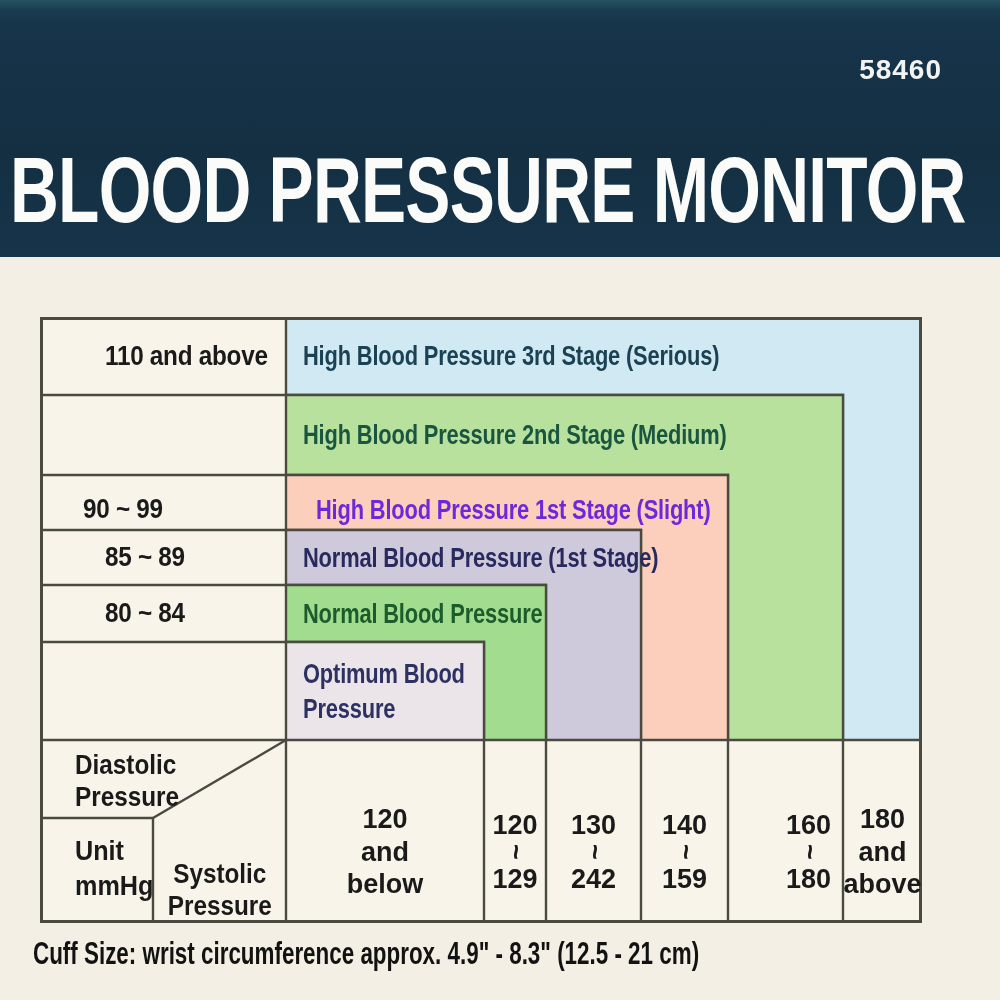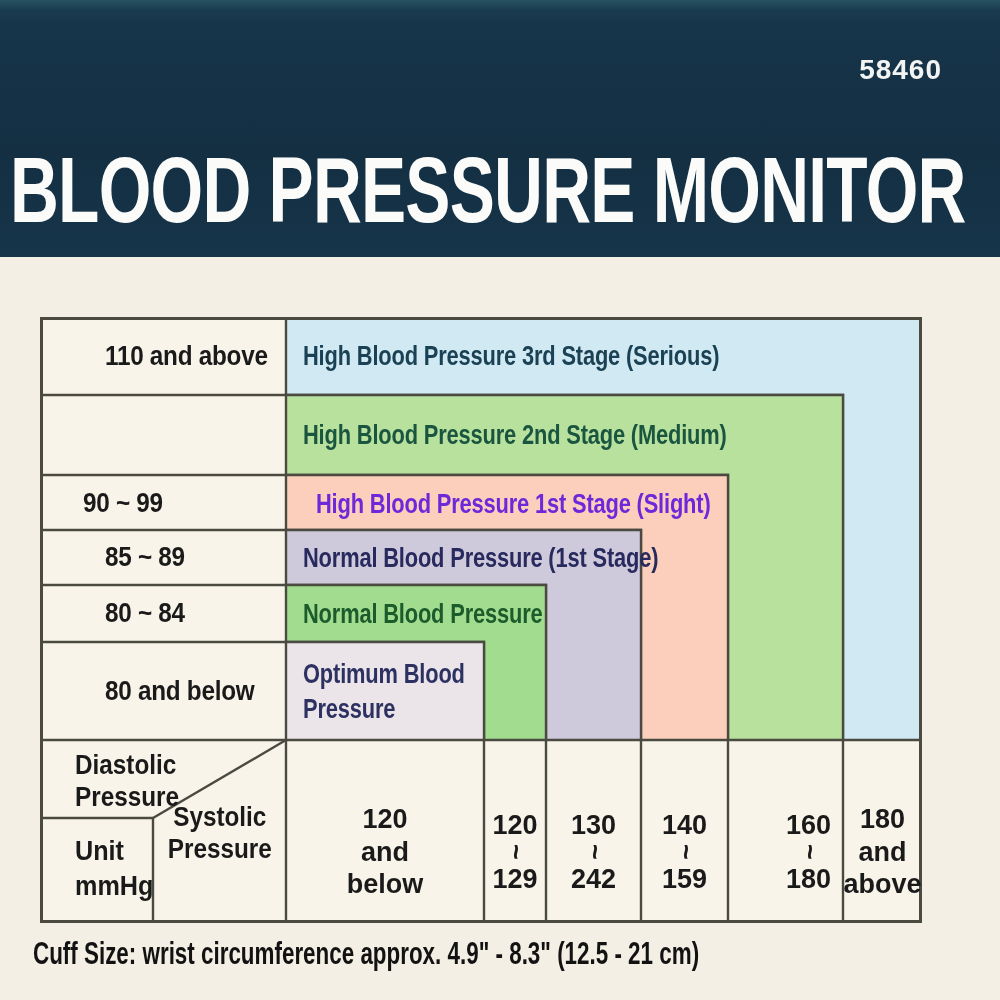--- a/index.html
+++ b/index.html
@@ -34,37 +34,37 @@
     position:absolute;display:flex;align-items:center;
     color:#1a1a1a;font-weight:bold;
   }
   .dia-label{left:0;width:246px;padding-left:35px;box-sizing:border-box;font-size:27px;margin-left:30px;}
   .dia-label .sq{transform:scale(0.9,1);transform-origin:0 50%;white-space:nowrap;letter-spacing:-0.3px;}
   .cat-label{left:263px;font-size:28px;}
   .cat-label .sq{transform:scale(0.78,1);transform-origin:0 50%;white-space:nowrap;letter-spacing:-0.2px;}
   .cat-label.wrap .sq{white-space:normal;width:250px;line-height:1.25;}
   .r1{top:0;height:78px;}
   .r2{top:78px;height:80px;}
-  .r3{top:158px;height:57px;padding-left:13px;}
+  .r3{top:164px;height:57px;padding-left:13px;}
   .r4{top:213px;height:55px;}
   .r5{top:268px;height:57px;}
   .r6{top:325px;height:98px;}
   .c-stage3{color:#1b4254;}
   .c-stage2{color:#1a5540;}
   .c-stage1{color:#6d28d9;}
   .c-normal1{color:#282a5e;}
   .c-normal{color:#1c5c2c;}
   .c-optimum{color:#2c3161;}
   
   .axis-label{position:absolute;font-size:27px;font-weight:bold;color:#1a1a1a;line-height:1.18;}
   .axis-label .sq{display:block;transform:scale(0.9,1);transform-origin:0 50%;white-space:nowrap;}
   .diastolic-axis{left:35px;top:433px;}
   .unit-label{left:35px;top:516px;font-size:28px;line-height:1.25;}
-  .systolic-axis{left:113px;top:485px;width:133px;height:105px;display:flex;flex-direction:column;
-    align-items:center;justify-content:flex-start;text-align:center;}
+  .systolic-axis{left:113px;top:501px;width:133px;height:105px;display:flex;flex-direction:column;
+    align-items:center;justify-content:flex-end;text-align:center;}
   .systolic-axis .sq{transform:scale(0.9,1);transform-origin:50% 50%;}
   
   .col-head{
     position:absolute;top:423px;height:224px;display:flex;flex-direction:column;
     align-items:center;justify-content:center;text-align:center;
     font-size:27px;font-weight:bold;color:#1a1a1a;line-height:1.2;
   }
   .col-head span{display:block;}
   .col-head .vtilde{
     display:block;height:22px;line-height:20px;
@@ -116,23 +116,20 @@
       <span class="sq">110 and above</span>
     </div>
   <div class="cell dia-label r3">
       <span class="sq">90 ~ 99</span>
     </div>
   <div class="cell dia-label r4">
       <span class="sq">85 ~ 89</span>
     </div>
   <div class="cell dia-label r5">
       <span class="sq">80 ~ 84</span>
-    </div>
-  <div class="cell dia-label r6">
-      <span class="sq">80 and below</span>
     </div>
 
   <div class="cell cat-label r1 c-stage3">
       <span class="sq">High Blood Pressure 3rd Stage (Serious)</span>
     </div>
   <div class="cell cat-label r2 c-stage2">
       <span class="sq">High Blood Pressure 2nd Stage (Medium)</span>
     </div>
   <div class="cell cat-label r3 c-stage1">
       <span class="sq">High Blood Pressure 1st Stage (Slight)</span>

